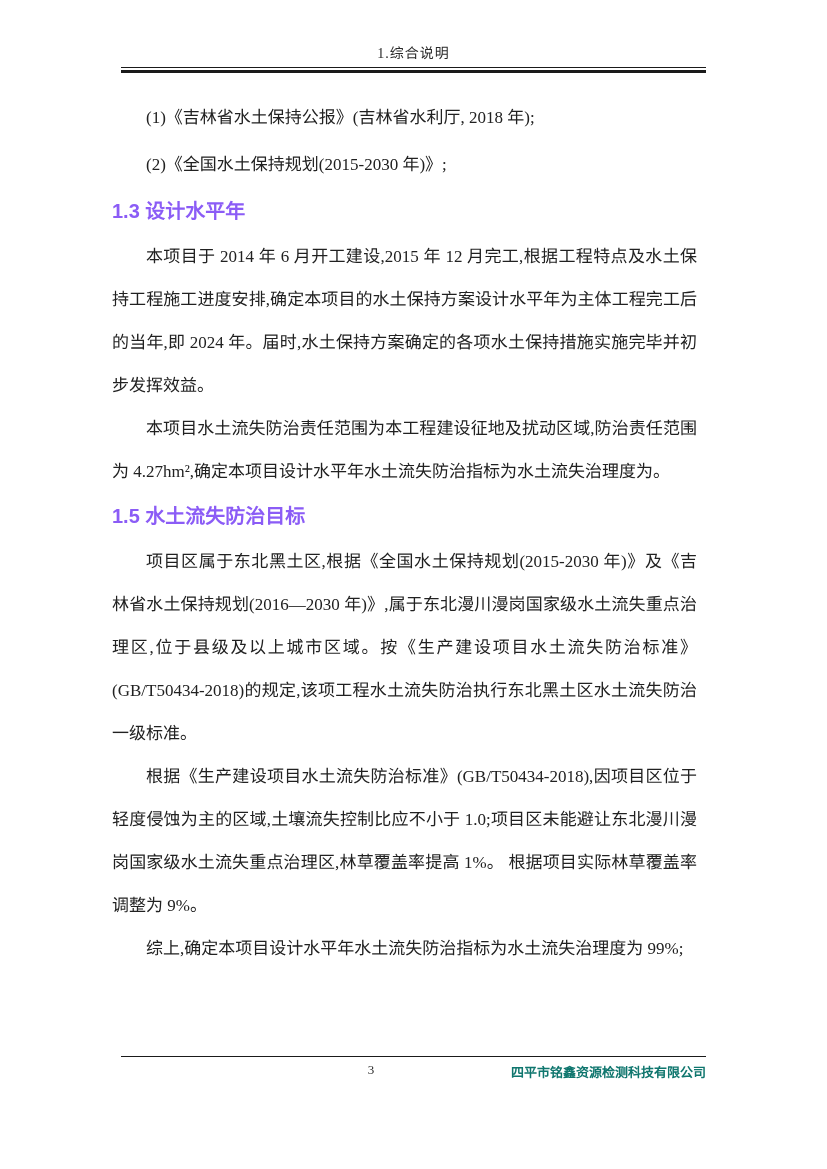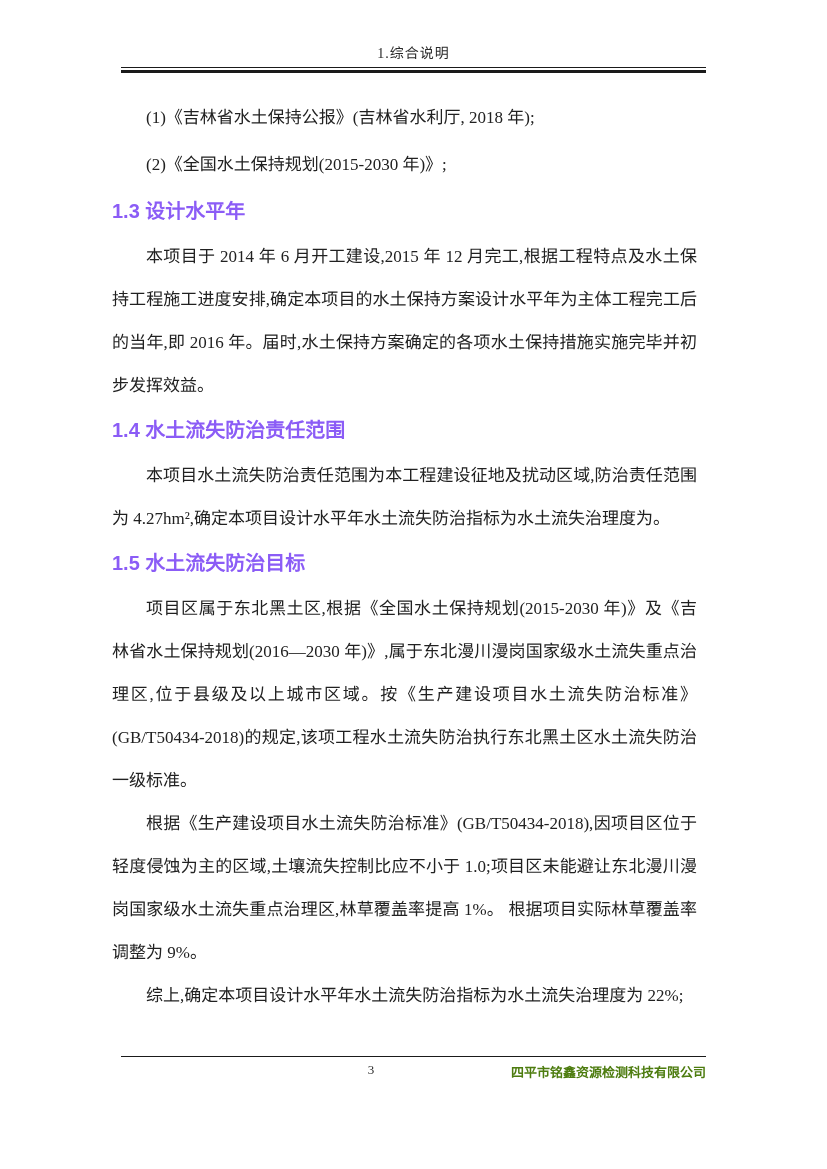--- a/index.html
+++ b/index.html
@@ -91,49 +91,48 @@
     text-align: center;
     font-size: 13px;
     color: #2a2a2a;
   }
   .company {
     position: absolute;
     right: 0;
     font-family: "Liberation Sans", "DejaVu Sans", sans-serif;
     font-weight: 600;
     font-size: 13px;
-    color: #4d7c0f;
+    color: #0f766e;
     white-space: nowrap;
   }
 </style>
 </head>
 <body>
 
 <div class="sheet">
 
   <div class="header">
     <div class="header-title">1.综合说明</div>
     <div class="rule-thin"></div>
     <div class="rule-thick"></div>
   </div>
 
   <div class="content">
     <p class="ref">(1)《吉林省水土保持公报》(吉林省水利厅, 2018 年);</p>
     <p class="ref">(2)《全国水土保持规划(2015-2030 年)》;</p>
 
     <h2 class="heading">1.3 设计水平年</h2>
-    <p class="para">本项目于 2014 年 6 月开工建设,2015 年 12 月完工,根据工程特点及水土保持工程施工进度安排,确定本项目的水土保持方案设计水平年为主体工程完工后的当年,即 2016 年。届时,水土保持方案确定的各项水土保持措施实施完毕并初步发挥效益。</p>
+    <p class="para">本项目于 2014 年 6 月开工建设,2015 年 12 月完工,根据工程特点及水土保持工程施工进度安排,确定本项目的水土保持方案设计水平年为主体工程完工后的当年,即 2024 年。届时,水土保持方案确定的各项水土保持措施实施完毕并初步发挥效益。</p>
 
-    <h2 class="heading">1.4 水土流失防治责任范围</h2>
     <p class="para">本项目水土流失防治责任范围为本工程建设征地及扰动区域,防治责任范围为 4.27hm²,确定本项目设计水平年水土流失防治指标为水土流失治理度为。</p>
 
     <h2 class="heading">1.5 水土流失防治目标</h2>
     <p class="para">项目区属于东北黑土区,根据《全国水土保持规划(2015-2030 年)》及《吉林省水土保持规划(2016—2030 年)》,属于东北漫川漫岗国家级水土流失重点治理区,位于县级及以上城市区域。按《生产建设项目水土流失防治标准》(GB/T50434-2018)的规定,该项工程水土流失防治执行东北黑土区水土流失防治一级标准。</p>
     <p class="para">根据《生产建设项目水土流失防治标准》(GB/T50434-2018),因项目区位于轻度侵蚀为主的区域,土壤流失控制比应不小于 1.0;项目区未能避让东北漫川漫岗国家级水土流失重点治理区,林草覆盖率提高 1%。 根据项目实际林草覆盖率调整为 9%。</p>
-    <p class="para">综上,确定本项目设计水平年水土流失防治指标为水土流失治理度为 22%;</p>
+    <p class="para">综上,确定本项目设计水平年水土流失防治指标为水土流失治理度为 99%;</p>
   </div>
 
   <div class="footer">
     <div class="footer-rule"></div>
     <div class="footer-row">
       <span class="page-number">3</span>
       <span class="company">四平市铭鑫资源检测科技有限公司</span>
     </div>
   </div>
 

